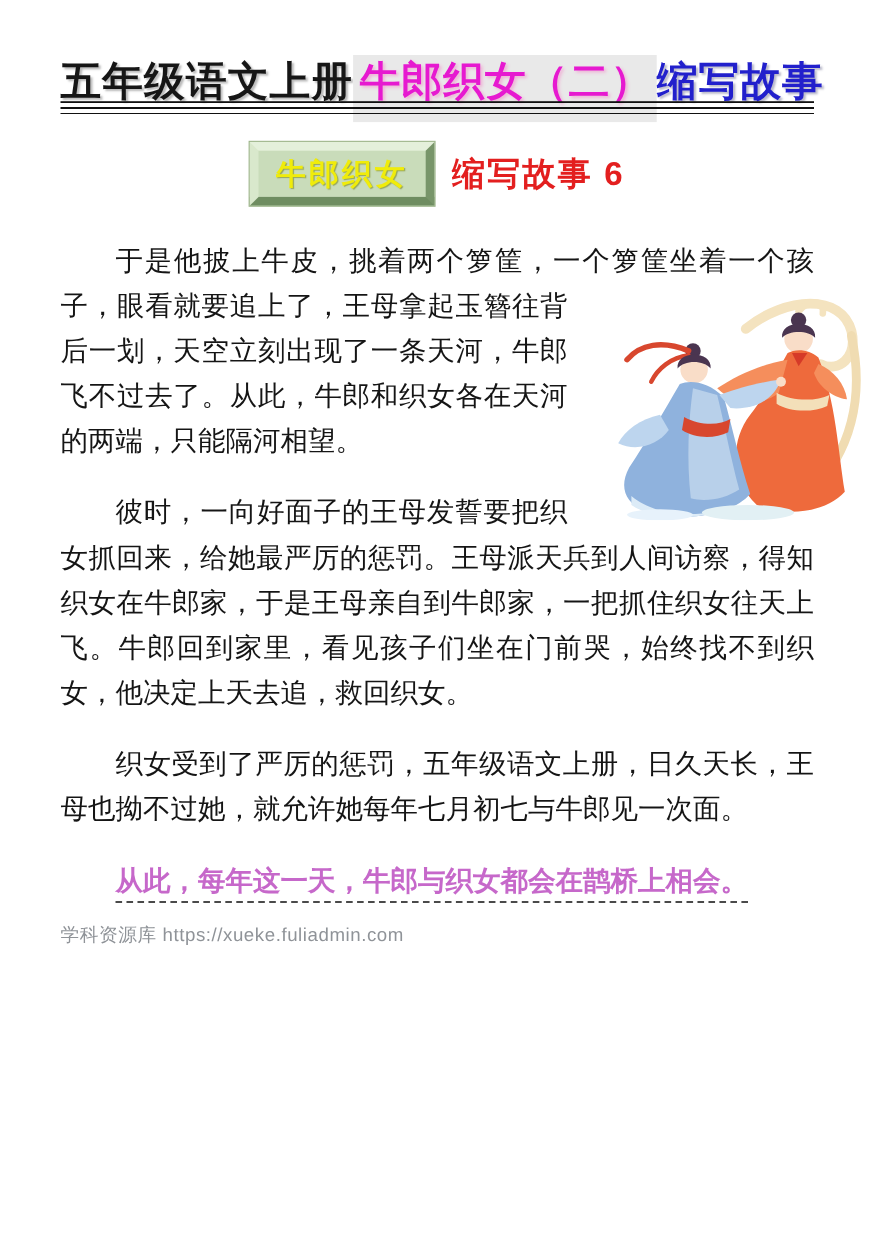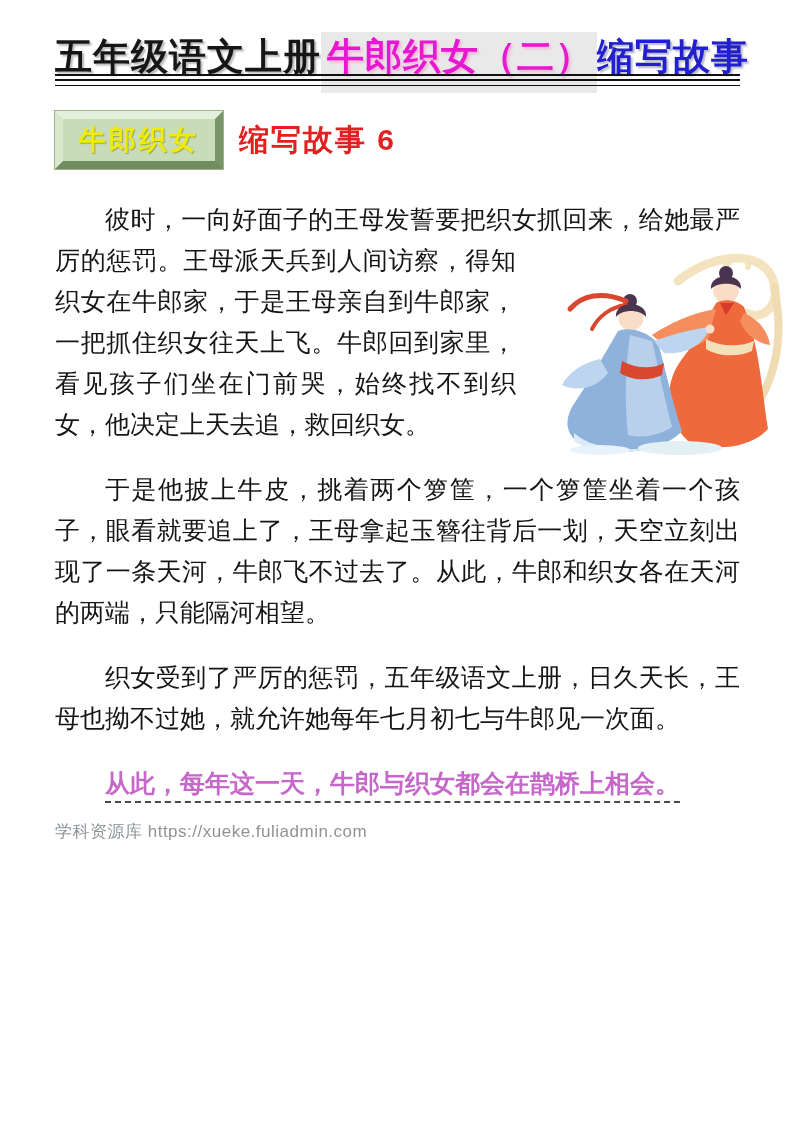--- a/index.html
+++ b/index.html
@@ -2,21 +2,21 @@
 <html><head>
 <meta charset="utf-8">
 <style>
   html,body{margin:0;padding:0;background:#fff;}
   .page{
     position:relative;
     width:793px;height:913px;
     margin:0 auto;
     background:#fff;
     box-sizing:border-box;
-    padding:18px 53px 0 55px;
+    padding:36px 53px 0 55px;
     overflow:hidden;
     font-family:"Liberation Sans", sans-serif;
     color:#151515;
   }
   
   .title{
     margin:14px 0 0;
     font-family:"Liberation Serif", serif;
     font-weight:bold;
     font-size:37px;
@@ -36,21 +36,21 @@
     position:relative;z-index:2;
     height:13px;margin-top:-8px;
     background:linear-gradient(to bottom,
       #111 0 2px, transparent 2px 5px,
       #111 5px 7px, transparent 7px 11px,
       #111 11px 12px, transparent 12px 13px);
   }
   
   .badge-row{
     margin-top:24px;
-    display:flex;align-items:center;gap:16px;
+    display:flex;justify-content:center;align-items:center;gap:16px;
   }
   .badge{
     background:#c9dcba;
     border-style:solid;border-width:8px;
     border-color:#e4f0db #78956a #6f8d61 #d9e8cc;
     outline:1px solid #9cb489;
     padding:3px 16px;
     font-weight:bold;font-size:27px;letter-spacing:3px;
     color:#f0ec0a;
     text-shadow:1px 1px 1px #96a658;
@@ -134,22 +134,22 @@
         <path d="M70 116 C 52 120 38 130 32 142 C 48 150 68 144 78 130 Z" fill="#bdd5ee"></path>
         <path d="M92 118 C 106 126 124 126 134 120 L 132 132 C 120 138 102 138 90 130 Z" fill="#d8472e"></path>
         <circle cx="180" cy="86" r="4.5" fill="#f9ddc8"></circle>
 
         <path d="M44 190 C 60 204 90 210 120 204 C 100 212 64 212 44 198 Z" fill="#dcebf7"></path>
         <ellipse cx="150" cy="205" rx="42" ry="7" fill="#e2f0f4"></ellipse>
         <ellipse cx="70" cy="207" rx="30" ry="5" fill="#e7f2fb"></ellipse>
       </svg>
     </div>
 
+    <p>于是他披上牛皮，挑着两个箩筐，一个箩筐坐着一个孩子，眼看就要追上了，王母拿起玉簪往背后一划，天空立刻出现了一条天河，牛郎飞不过去了。从此，牛郎和织女各在天河的两端，只能隔河相望。</p>
     <p>彼时，一向好面子的王母发誓要把织女抓回来，给她最严厉的惩罚。王母派天兵到人间访察，得知织女在牛郎家，于是王母亲自到牛郎家，一把抓住织女往天上飞。牛郎回到家里，看见孩子们坐在门前哭，始终找不到织女，他决定上天去追，救回织女。</p>
-    <p>于是他披上牛皮，挑着两个箩筐，一个箩筐坐着一个孩子，眼看就要追上了，王母拿起玉簪往背后一划，天空立刻出现了一条天河，牛郎飞不过去了。从此，牛郎和织女各在天河的两端，只能隔河相望。</p>
     <p>织女受到了严厉的惩罚，五年级语文上册，日久天长，王母也拗不过她，就允许她每年七月初七与牛郎见一次面。</p>
     <p class="final"><span class="u">从此，每年这一天，牛郎与织女都会在鹊桥上相会。</span></p>
   </div>
 
   <footer class="footer">
     <span>学科资源库 https://xueke.fuliadmin.com</span>
   </footer>
 
 </div>
 

